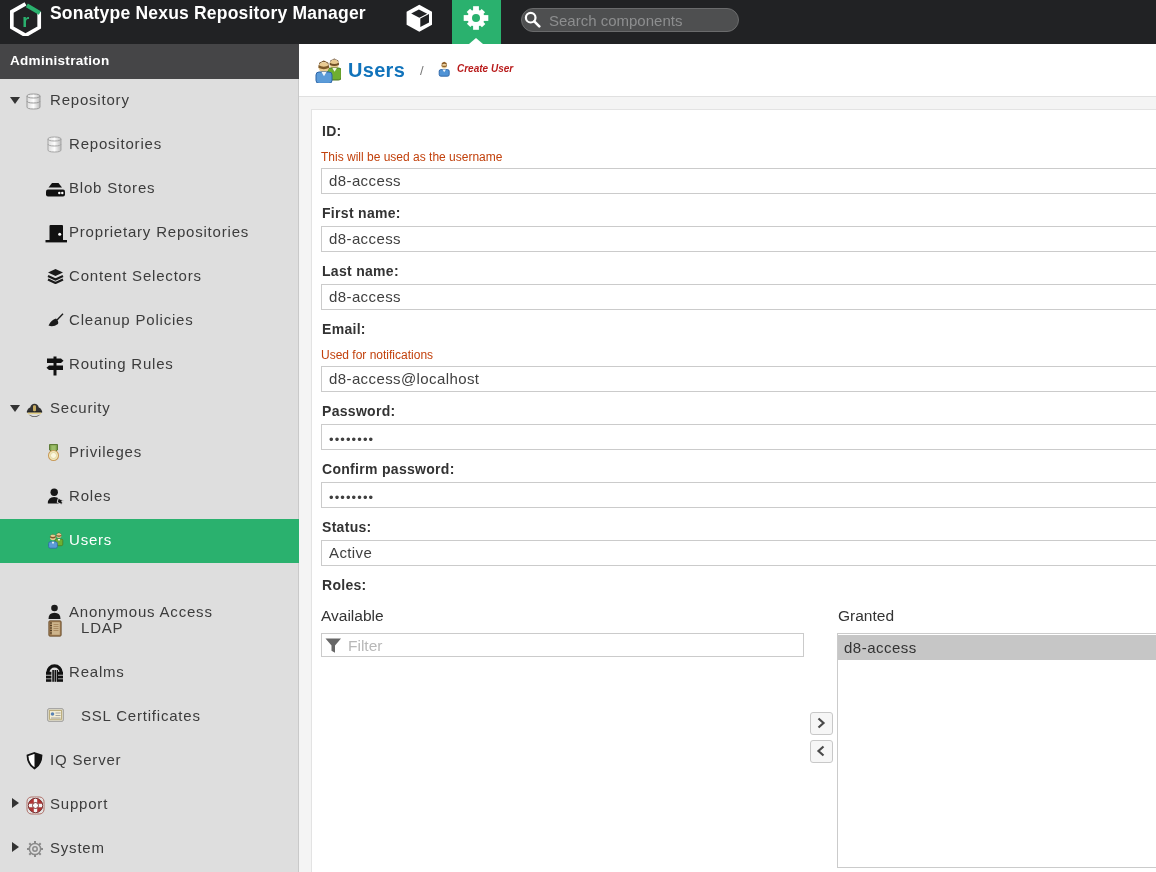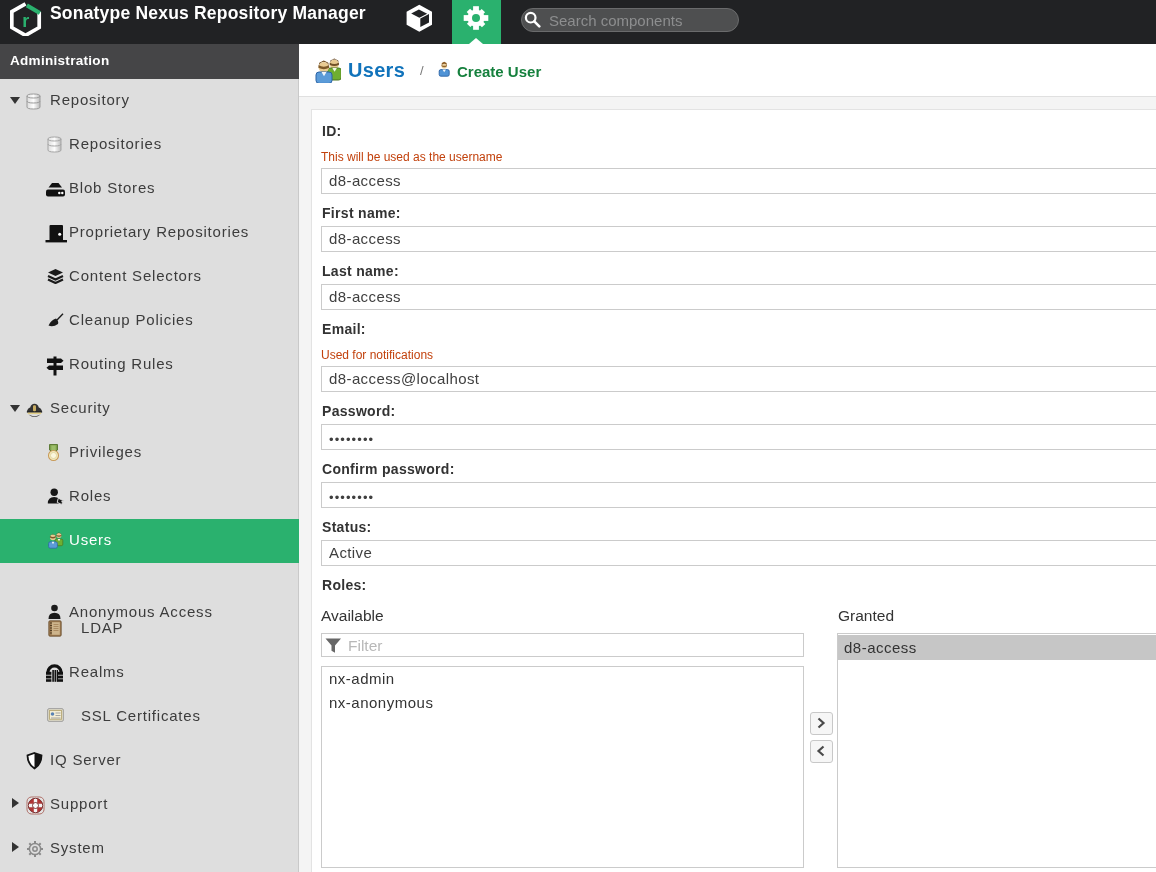--- a/index.html
+++ b/index.html
@@ -24,21 +24,21 @@
   .mi.sel{background:#2ab16e;width:299px;}
   .mi.sel .txt{color:#fff;}
   .car-d{position:absolute;left:10px;top:18px;width:0;height:0;border-left:5px solid transparent;border-right:5px solid transparent;border-top:7px solid #333;}
   .car-r{position:absolute;left:12px;top:15px;width:0;height:0;border-top:5px solid transparent;border-bottom:5px solid transparent;border-left:7px solid #333;}
   .ic{position:absolute;}
   
   #content{position:absolute;left:299px;top:44px;width:857px;height:828px;background:#f4f4f4;}
   #crumbbar{position:absolute;left:299px;top:44px;width:857px;height:52px;background:#fff;border-bottom:1px solid #e0e0e0;}
   #crumb-users{position:absolute;left:348px;top:59px;font-size:20px;font-weight:bold;color:#1173bb;letter-spacing:0.3px;}
   #crumb-slash{position:absolute;left:420px;top:63px;font-size:13px;color:#777;}
-  #crumb-create{position:absolute;left:457px;top:63px;font-size:15px;font-weight:bold;color:#15803d;}
+  #crumb-create{position:absolute;left:457px;top:63px;font-size:10px;font-weight:bold;color:#b91c1c;font-style:italic;}
   #card{position:absolute;left:311px;top:109px;width:1300px;height:1100px;background:#fff;border:1px solid #e3e3e3;}
   .lbl{position:absolute;left:322px;font-size:14px;font-weight:bold;color:#333;letter-spacing:0.3px;}
   .hint{position:absolute;left:321px;font-size:12px;color:#c2410c;}
   .inp{position:absolute;left:321px;width:1200px;height:24px;background:#fff;border:1px solid #cbcbcb;font-size:15px;color:#3f3f3f;line-height:24px;padding-left:7px;letter-spacing:0.4px;}
   .sublbl{position:absolute;font-size:15.5px;color:#333;}
   #filter{position:absolute;left:321px;top:633px;width:481px;height:22px;border:1px solid #cbcbcb;background:#fff;}
   #filter span{position:absolute;left:26px;top:3px;font-size:15.5px;color:#b8b8b8;}
   #avail{position:absolute;left:321px;top:666px;width:481px;height:200px;border:1px solid #cbcbcb;background:#fff;}
   .litem{position:absolute;left:7px;font-size:15px;color:#333;letter-spacing:0.5px;}
   #granted{position:absolute;left:837px;top:633px;width:600px;height:233px;border:1px solid #cbcbcb;background:#fff;}
@@ -321,24 +321,20 @@
   <div class="inp" style="top:540px">Active</div>
   <div class="lbl" style="top:577px">Roles:</div>
   <div class="sublbl" style="left:321px;top:607px">Available</div>
   <div class="sublbl" style="left:838px;top:607px">Granted</div>
   <div id="filter">
       <span>Filter</span>
     </div>
   <svg class="abs" style="left:325px;top:638px" width="17" height="16" viewBox="0 0 17 16">
     <path d="M0.5 0.5 H16 L10 7.5 V14.8 L6.5 12.8 V7.5 Z" fill="#676767"></path>
   </svg>
-  <div id="avail">
-    <div class="litem" style="top:3px">nx-admin</div>
-    <div class="litem" style="top:27px">nx-anonymous</div>
-  </div>
   <div id="granted">
       <div id="gsel">
         <span>d8-access</span>
       </div>
     </div>
   <div class="xferbtn" style="top:712px"></div>
   <div class="xferbtn" style="top:740px"></div>
   <svg class="abs" style="left:815px;top:717px" width="12" height="12" viewBox="0 0 12 12">
     <path d="M3.5 1.5 L8.5 6 L3.5 10.5" fill="none" stroke="#4a4a4a" stroke-width="2.2"></path>
   </svg>

